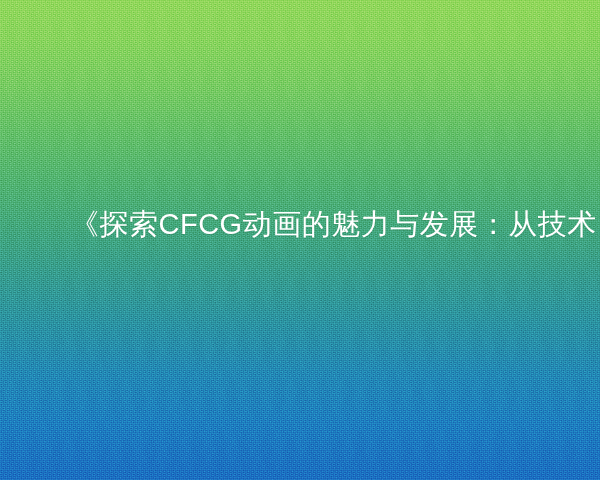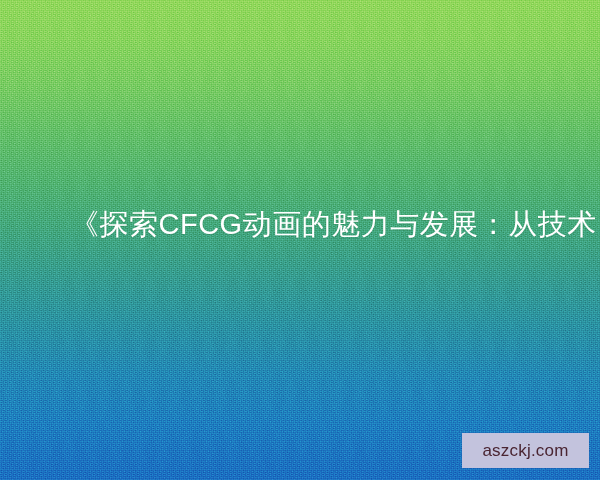--- a/index.html
+++ b/index.html
@@ -107,17 +107,14 @@
 
 <div id="banner">
 
   <div id="grain"></div>
   <div id="grain2"></div>
 
   <div id="title-block">
     <span class="title-line">《探索CFCG动画的魅力与发展：从技术</span>
   </div>
 
-  <div id="watermark">
-    <span id="watermark-text">aszckj.com</span>
-  </div>
 
 </div>
 
 </body></html>

